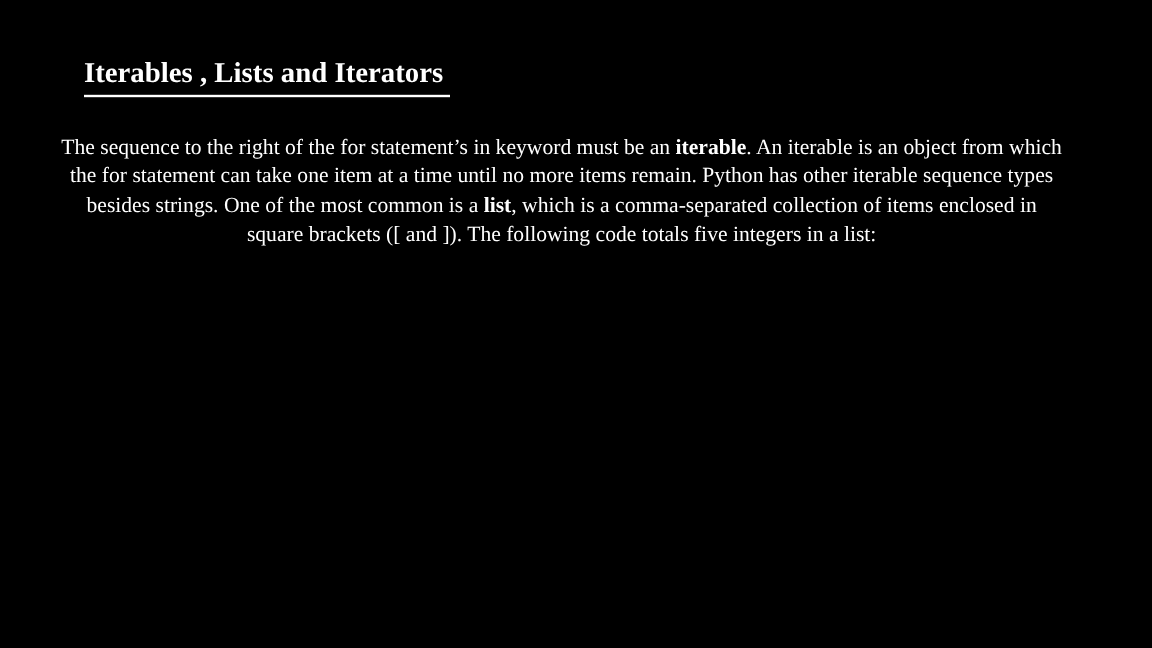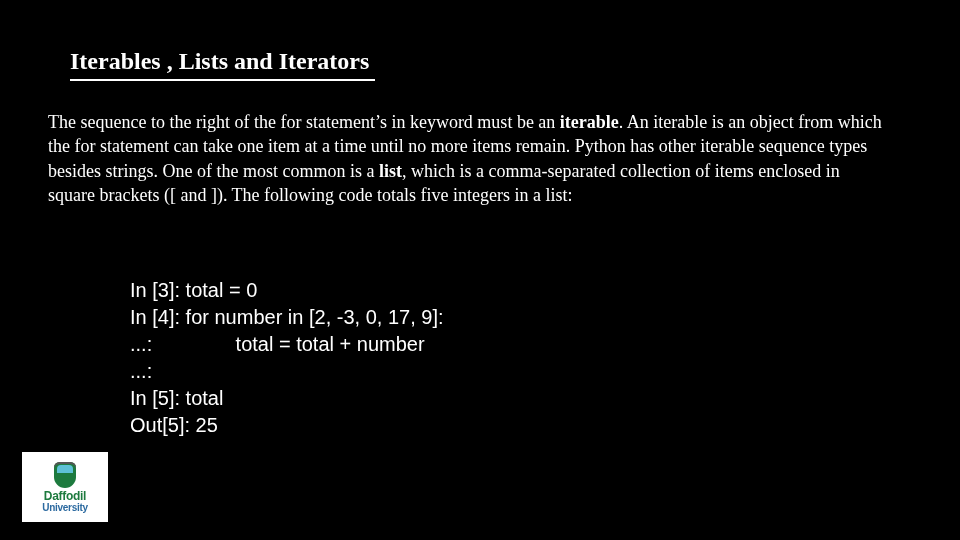--- a/index.html
+++ b/index.html
@@ -10,20 +10,21 @@
     background: #000;
     color: #fff;
     font-family: Georgia, 'Times New Roman', Times, serif;
     overflow: hidden;
   }
   .slide {
     position: relative;
     width: 960px;
     height: 540px;
     box-sizing: border-box;
+    text-align: center;
   }
   .title {
     position: absolute;
     left: 70px;
     top: 48px;
     font-size: 24px;
     font-weight: bold;
     border-bottom: 2px solid #fff;
     padding-bottom: 4px;
     padding-right: 6px;
@@ -101,27 +102,15 @@
 <body>
 
 <div class="slide">
 
   <div class="title">Iterables , Lists and Iterators</div>
 
   <div class="body">
     <span>The sequence to the right of the for statement’s in keyword must be an </span><b>iterable</b><span>. An iterable is an object from which the for statement can take one item at a time until no more items remain. Python has other iterable sequence types besides strings. One of the most common is a </span><b>list</b><span>, which is a comma-separated collection of items enclosed in square brackets ([ and ]). The following code totals five integers in a list:</span>
   </div>
 
-  <div class="code">
-<span>In [3]: total = 0</span>
-<span>In [4]: for number in [2, -3, 0, 17, 9]:</span>
-<span>...:               total = total + number</span>
-<span>...:</span>
-<span>In [5]: total</span>
-<span>Out[5]: 25</span></div>
 
-  <div class="logo">
-    <div class="logo-icon"></div>
-    <div class="logo-text1">Daffodil</div>
-    <div class="logo-text2">University</div>
-  </div>
 
 </div>
 
 </body></html>

